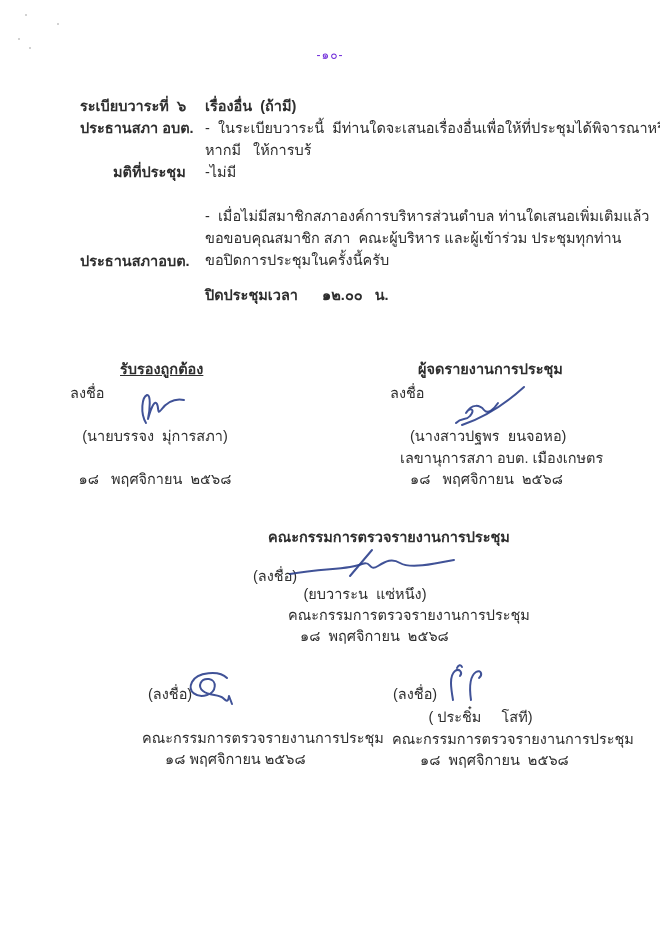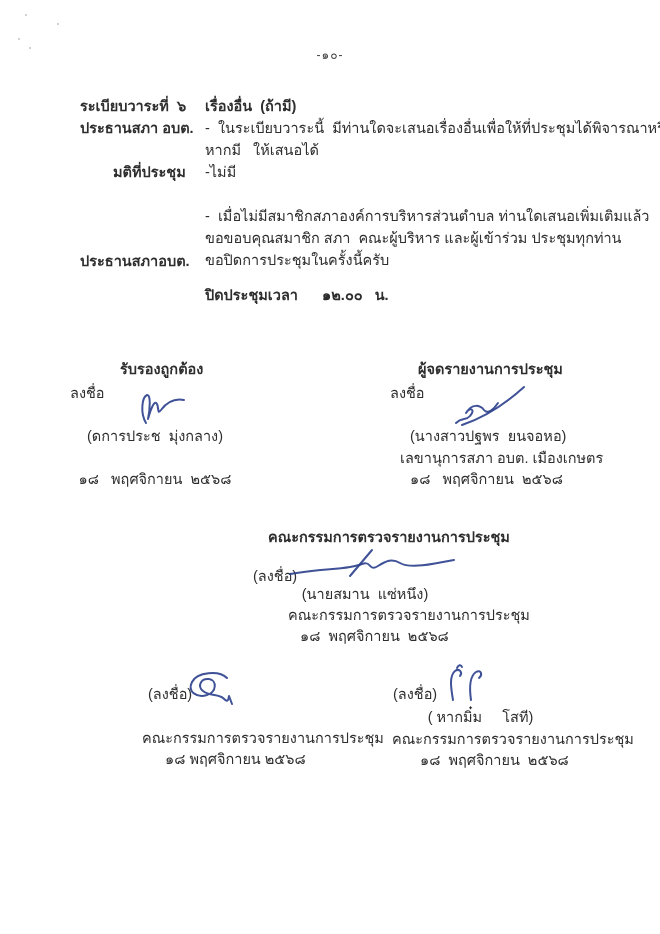--- a/index.html
+++ b/index.html
@@ -4,21 +4,21 @@
 <style>
   html,body{margin:0;padding:0;background:#e8e8e8;}
   .page{
     position:relative;width:660px;height:934px;background:#ffffff;
     font-family:"Liberation Sans","DejaVu Sans",sans-serif;
     color:#2e2e2e;font-size:14.5px;overflow:hidden;margin:0 auto;
   }
   .t{position:absolute;white-space:pre;line-height:1.25;}
   .b{font-weight:bold;}
   .c{text-align:center;}
-  .pagenum{font-size:12px;letter-spacing:1px;color:#404040;}
+  .pagenum{font-size:12px;letter-spacing:1px;color:#6d28d9;}
   .sig{position:absolute;}
   .sig path{fill:none;stroke:#2b3f8c;stroke-width:2;stroke-linecap:round;stroke-linejoin:round;opacity:.9;}
   .speck{position:absolute;background:#9a9a9a;border-radius:50%;opacity:.6;}
 </style>
 </head>
 <body>
 
 <div class="page">
 
   <div class="speck" style="left:25px;top:14px;width:2px;height:2px;"></div>
@@ -26,70 +26,70 @@
   <div class="speck" style="left:18px;top:38px;width:2px;height:2px;"></div>
   <div class="speck" style="left:29px;top:47px;width:2px;height:2px;"></div>
 
   <div class="t pagenum" style="left:0;right:0;top:48px;text-align:center;">-๑๐-</div>
 
   <div class="t b" style="left:80px;top:97px;">ระเบียบวาระที่  ๖</div>
   <div class="t b" style="left:205px;top:97px;">เรื่องอื่น  (ถ้ามี)</div>
 
   <div class="t b" style="left:80px;top:119px;">ประธานสภา อบต.</div>
   <div class="t" style="left:205px;top:119px;">-  ในระเบียบวาระนี้  มีท่านใดจะเสนอเรื่องอื่นเพื่อให้ที่ประชุมได้พิจารณาหรือไม่</div>
-  <div class="t" style="left:205px;top:141px;">หากมี   ให้เสนอได้</div>
+  <div class="t" style="left:205px;top:141px;">หากมี   ให้การบร้</div>
 
   <div class="t b" style="left:80px;top:163px;margin-left:33px;">มติที่ประชุม</div>
   <div class="t" style="left:205px;top:163px;">-ไม่มี</div>
 
   <div class="t b" style="left:80px;top:207px;margin-top:45px;">ประธานสภาอบต.</div>
   <div class="t" style="left:205px;top:207px;">-  เมื่อไม่มีสมาชิกสภาองค์การบริหารส่วนตำบล ท่านใดเสนอเพิ่มเติมแล้ว</div>
   <div class="t" style="left:205px;top:251px;">ขอปิดการประชุมในครั้งนี้ครับ</div>
   <div class="t" style="left:205px;top:229px;">ขอขอบคุณสมาชิก สภา  คณะผู้บริหาร และผู้เข้าร่วม ประชุมทุกท่าน</div>
 
   <div class="t b" style="left:205px;top:286px;text-align:right;">ปิดประชุมเวลา      ๑๒.๐๐   น.</div>
 
-  <div class="t b" style="left:120px;top:360px;">รับรองถูกต้อง</div>
+  <div class="t b" style="left:120px;top:360px;text-decoration:underline;">รับรองถูกต้อง</div>
   <div class="t" style="left:70px;top:384px;">ลงชื่อ</div>
   <svg class="sig" style="left:136px;top:391px;" width="52" height="36" viewBox="0 0 52 36">
     <path d="M10,32 C4,22 6,6 11,4 C15,3 14,18 12,28 C16,14 19,9 21,13 C23,17 21,24 25,19 C31,11 38,7 48,9"></path>
   </svg>
-  <div class="t c" style="left:75px;top:427px;width:160px;">(ดการประช  มุ่งกลาง)</div>
+  <div class="t c" style="left:75px;top:427px;width:160px;">(นายบรรจง  มุ่การสภา)</div>
   <div class="t c" style="left:75px;top:470px;width:160px;">๑๘   พฤศจิกายน  ๒๕๖๘</div>
 
   <div class="t b" style="left:418px;top:360px;text-align:right;">ผู้จดรายงานการประชุม</div>
   <div class="t" style="left:390px;top:384px;">ลงชื่อ</div>
   <svg class="sig" style="left:450px;top:383px;" width="78" height="46" viewBox="0 0 78 46">
     <path d="M6,40 C12,34 16,38 20,33 C26,26 20,24 16,30 C22,20 30,22 34,27 C38,32 44,26 48,20"></path>
     <path d="M12,42 C30,36 52,24 74,4"></path>
   </svg>
   <div class="t c" style="left:400px;top:449px;width:170px;">เลขานุการสภา อบต. เมืองเกษตร</div>
   <div class="t c" style="left:410px;top:427px;width:150px;">(นางสาวปฐพร  ยนจอหอ)</div>
   <div class="t c" style="left:410px;top:470px;width:145px;">๑๘   พฤศจิกายน  ๒๕๖๘</div>
 
   <div class="t b" style="left:268px;top:528px;">คณะกรรมการตรวจรายงานการประชุม</div>
   <div class="t" style="left:253px;top:567px;">(ลงชื่อ)</div>
   <svg class="sig" style="left:288px;top:548px;" width="170" height="30" viewBox="0 0 170 30">
     <path d="M2,26 C36,20 60,22 74,16 C84,12 80,24 90,18 C98,13 104,10 112,15 C122,21 146,16 166,12"></path>
     <path d="M62,28 L84,2"></path>
   </svg>
-  <div class="t c" style="left:300px;top:585px;width:130px;">(นายสมาน  แซ่หนึง)</div>
+  <div class="t c" style="left:300px;top:585px;width:130px;">(ยบวาระน  แซ่หนึง)</div>
   <div class="t c" style="left:288px;top:606px;width:165px;">คณะกรรมการตรวจรายงานการประชุม</div>
   <div class="t c" style="left:300px;top:627px;width:140px;">๑๘  พฤศจิกายน  ๒๕๖๘</div>
 
   <div class="t" style="left:148px;top:685px;">(ลงชื่อ)</div>
   <svg class="sig" style="left:183px;top:670px;" width="52" height="36" viewBox="0 0 52 36">
     <path d="M44,8 C36,0 14,2 9,12 C4,22 14,28 24,25 C34,22 34,10 26,9 C18,8 14,16 20,21 C26,26 36,24 40,28 C43,31 45,33 46,26 L49,34"></path>
   </svg>
   <div class="t c" style="left:142px;top:729px;width:175px;">คณะกรรมการตรวจรายงานการประชุม</div>
   <div class="t c" style="left:165px;top:750px;width:120px;">๑๘ พฤศจิกายน ๒๕๖๘</div>
 
   <div class="t" style="left:393px;top:685px;">(ลงชื่อ)</div>
   <svg class="sig" style="left:443px;top:664px;" width="42" height="40" viewBox="0 0 42 40">
     <path d="M10,36 C8,24 6,12 12,7 C16,4 20,8 17,12"></path>
     <path d="M14,4 C15,1 18,0 19,3"></path>
     <path d="M28,36 C26,22 27,12 33,8 C38,5 40,11 36,14"></path>
   </svg>
-  <div class="t c" style="left:408px;top:708px;width:145px;">( หากมิ๋ม     โสที)</div>
+  <div class="t c" style="left:408px;top:708px;width:145px;">( ประชิ๋ม     โสที)</div>
   <div class="t c" style="left:392px;top:730px;width:175px;">คณะกรรมการตรวจรายงานการประชุม</div>
   <div class="t c" style="left:420px;top:751px;width:120px;">๑๘  พฤศจิกายน  ๒๕๖๘</div>
 
 </div>
 
 </body></html>

